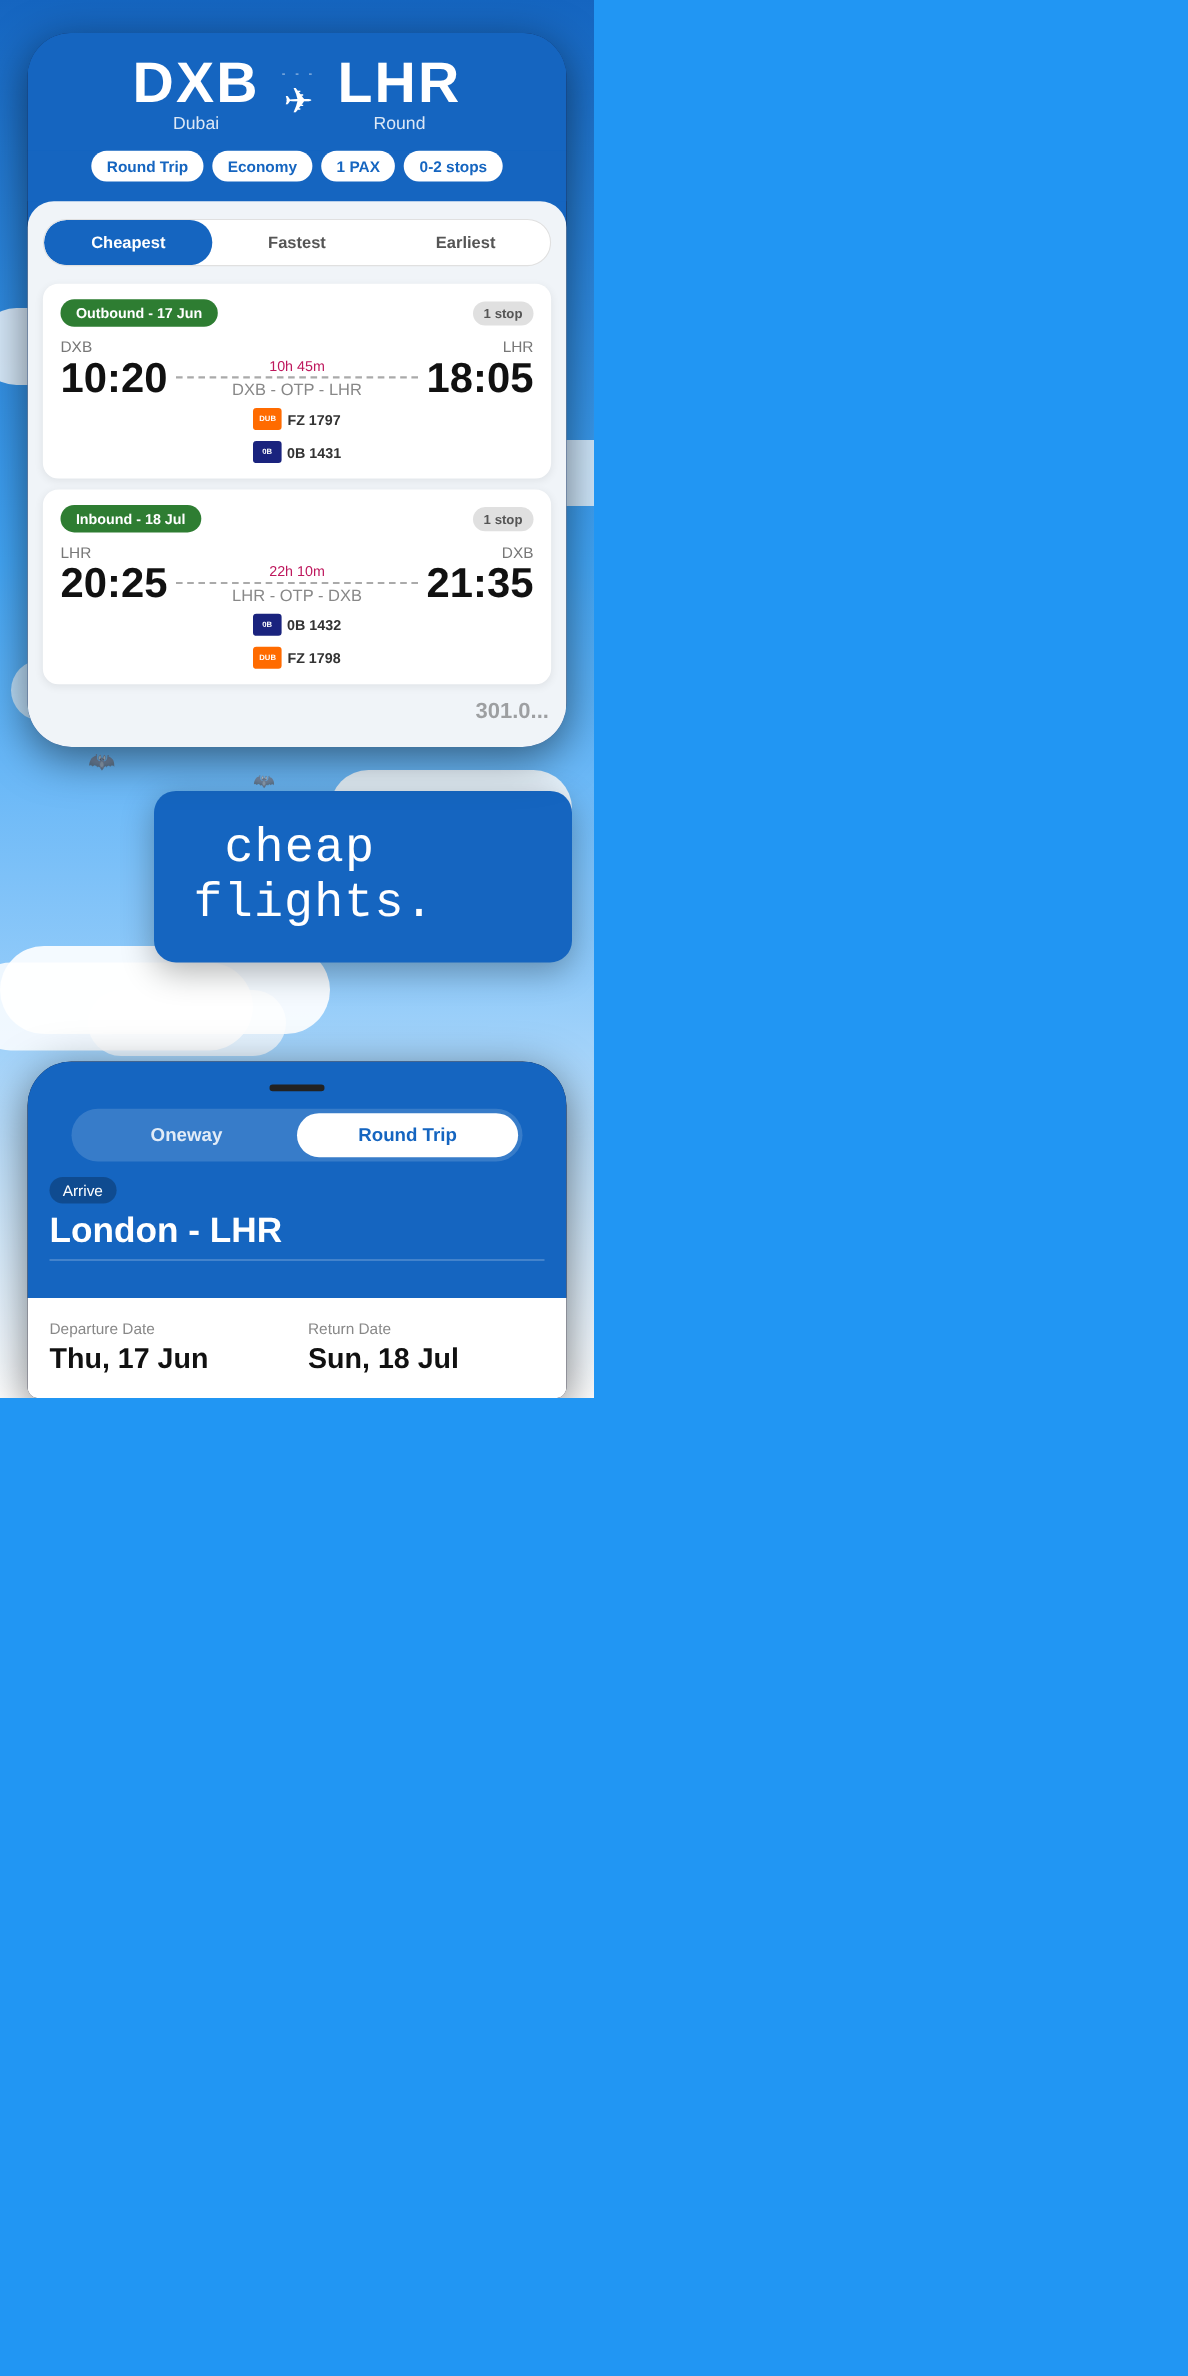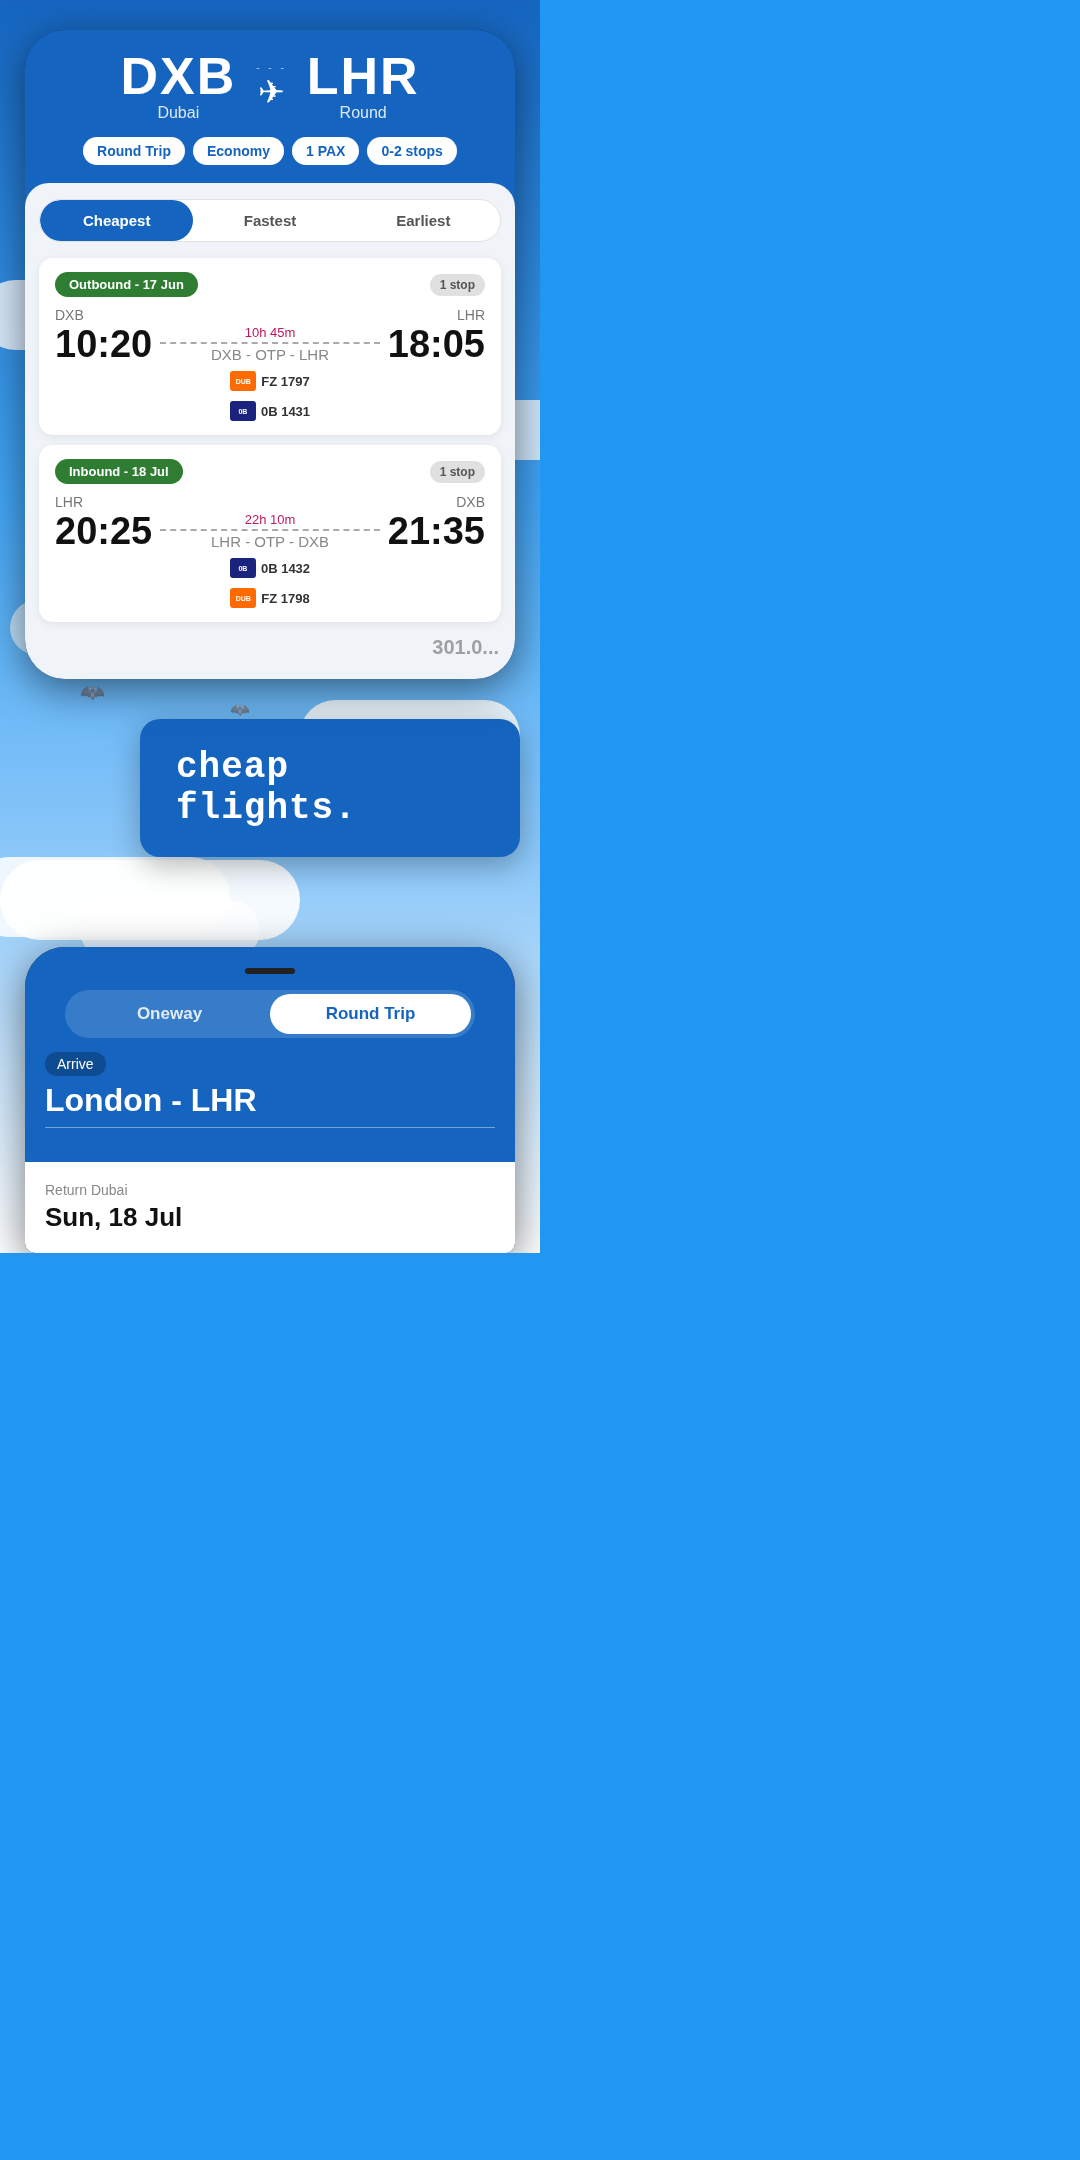--- a/index.html
+++ b/index.html
@@ -263,24 +263,25 @@
     .cheap-flights-bubble {
       background: #1565C0;
       border-radius: 20px;
       padding: 28px 36px;
       max-width: 380px;
       box-shadow: 0 8px 30px rgba(0,0,0,0.3);
     }
 
     .cheap-flights-text {
       color: white;
-      font-size: 36px;
-      font-weight: 700;
+      font-size: 44px;
+      font-weight: 400;
       letter-spacing: 1px;
       font-family: 'Courier New', monospace;
+      margin-left: 28px;
     }
 
     
     .phone-bottom {
       position: relative;
       z-index: 10;
       margin: 20px auto 0;
       width: 490px;
       background: #1A1A2E;
       border-radius: 40px 40px 10px 10px;
@@ -536,18 +537,22 @@
 
     <div>
       <div class="form-label-pill">Arrive</div>
       <div class="form-city">London - LHR</div>
     </div>
 
   </div>
 
   <div class="dates-section">
     <div class="date-col">
-      <div class="date-label">Return Dubai</div>
+      <div class="date-label">Departure Date</div>
+      <div class="date-value">Thu, 17 Jun</div>
+    </div>
+    <div class="date-col">
+      <div class="date-label">Return Date</div>
       <div class="date-value">Sun, 18 Jul</div>
     </div>
   </div>
 
 </div>
 
 </body></html>

